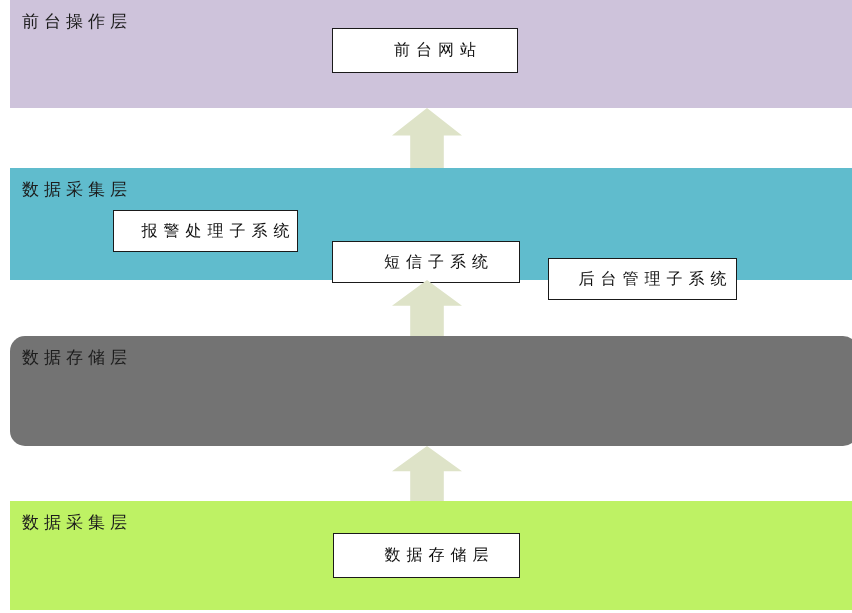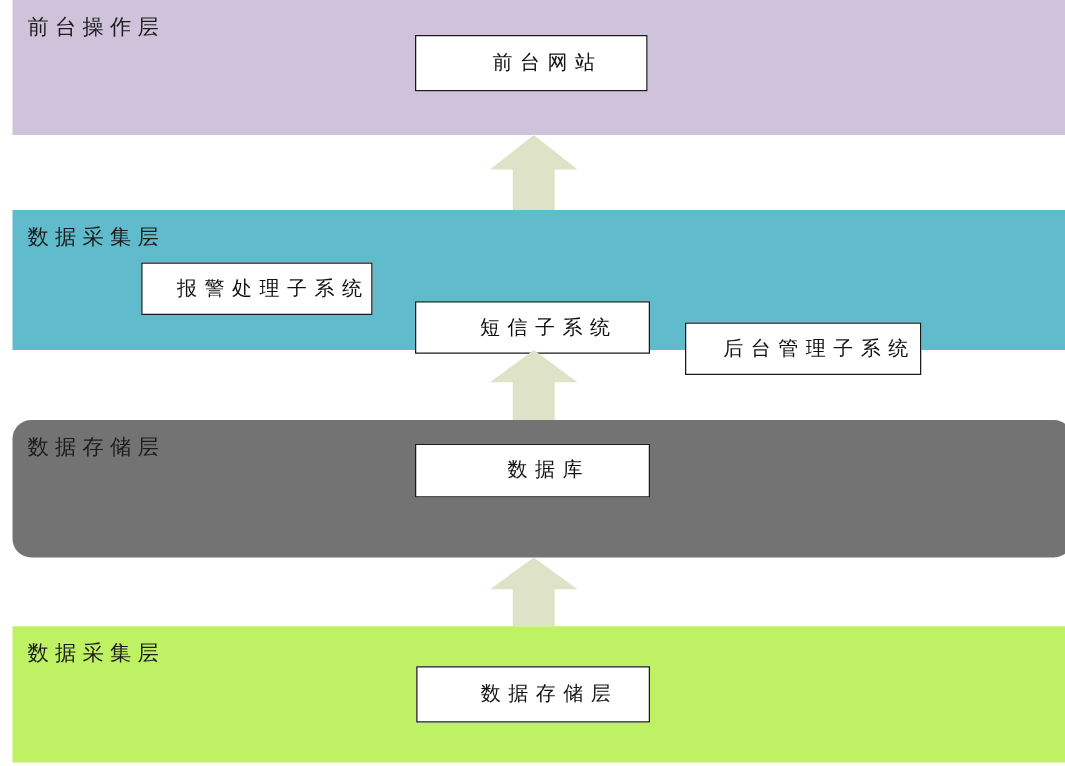--- a/index.html
+++ b/index.html
@@ -87,21 +87,20 @@
   <div id="band-3" class="band" style="background-color: #bef264;">
     <span class="band-label">数据采集层</span>
   </div>
 
   <div id="box-0-0" class="node-box">前台网站</div>
 
   <div id="box-1-0" class="node-box">报警处理子系统</div>
   <div id="box-1-1" class="node-box">短信子系统</div>
   <div id="box-1-2" class="node-box">后台管理子系统</div>
 
-  <div id="box-2-0" class="node-box">数据库</div>
 
   <div id="box-3-0" class="node-box">数据存储层</div>
 
   <div id="arrow-0" class="up-arrow" style="background-color: rgb(222, 227, 200);"></div>
   <div id="arrow-1" class="up-arrow" style="background-color: rgb(222, 227, 200);"></div>
   <div id="arrow-2" class="up-arrow" style="background-color: rgb(222, 227, 200);"></div>
 
 </div>
 
 </body></html>

